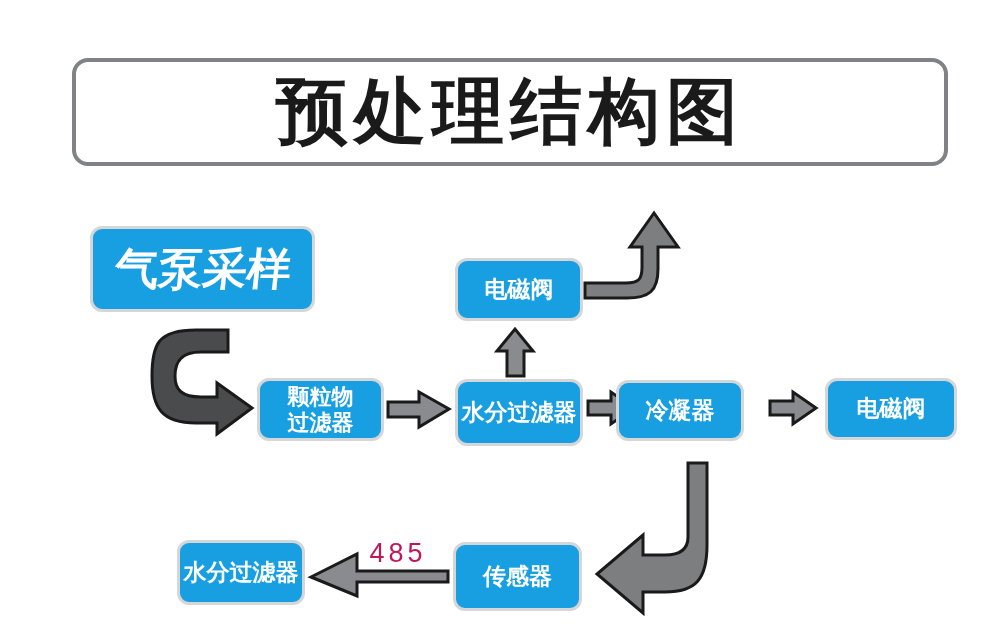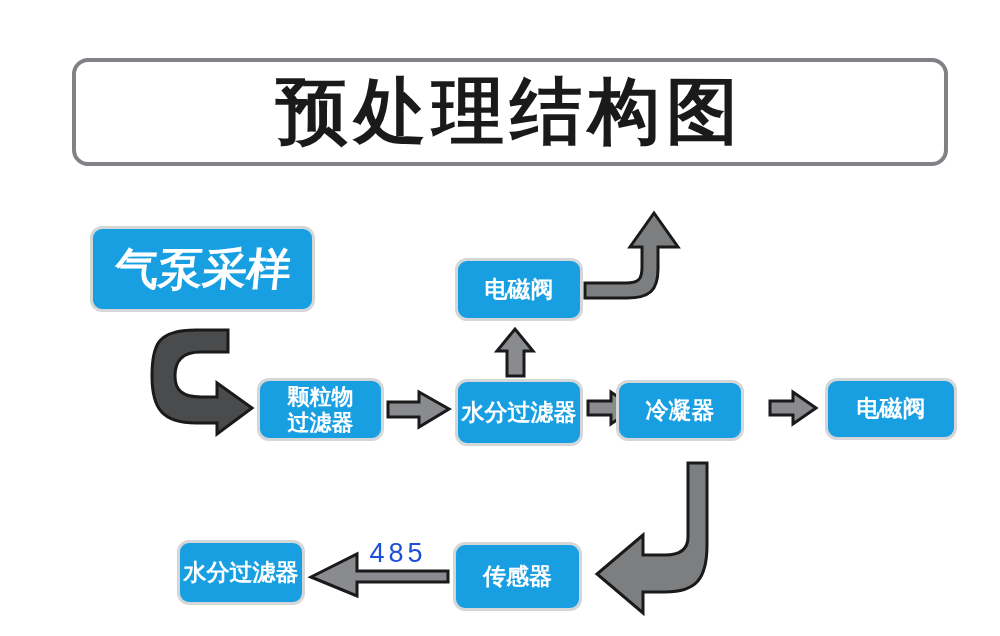--- a/index.html
+++ b/index.html
@@ -27,21 +27,21 @@
   .node-solenoid-top{left:455px;top:258px;width:128px;height:63px;font-size:23px;}
   .node-water{left:455px;top:379px;width:128px;height:67px;font-size:23px;}
   .node-condenser{left:616px;top:380px;width:128px;height:61px;font-size:23px;}
   .node-solenoid-right{left:825px;top:378px;width:132px;height:62px;font-size:23px;}
   .node-sensor{left:453px;top:542px;width:129px;height:69px;font-size:23px;}
   .node-datalogger{left:177px;top:540px;width:128px;height:65px;font-size:23px;}
   .arrow-layer{position:absolute;left:0;top:0;width:1000px;height:636px;}
   .arrow-layer path{stroke:#1a1a1a;stroke-width:3;stroke-linejoin:miter;}
   .bus-label{
     position:absolute;left:356px;top:538px;width:84px;text-align:center;
-    font-size:27px;color:#1d4ed8;letter-spacing:4px;font-weight:400;
+    font-size:27px;color:#be185d;letter-spacing:4px;font-weight:400;
   }
 </style>
 </head>
 <body>
 
 <div class="canvas">
 
   <div class="title-box">
     <span class="title-text">预处理结构图</span>
   </div>

